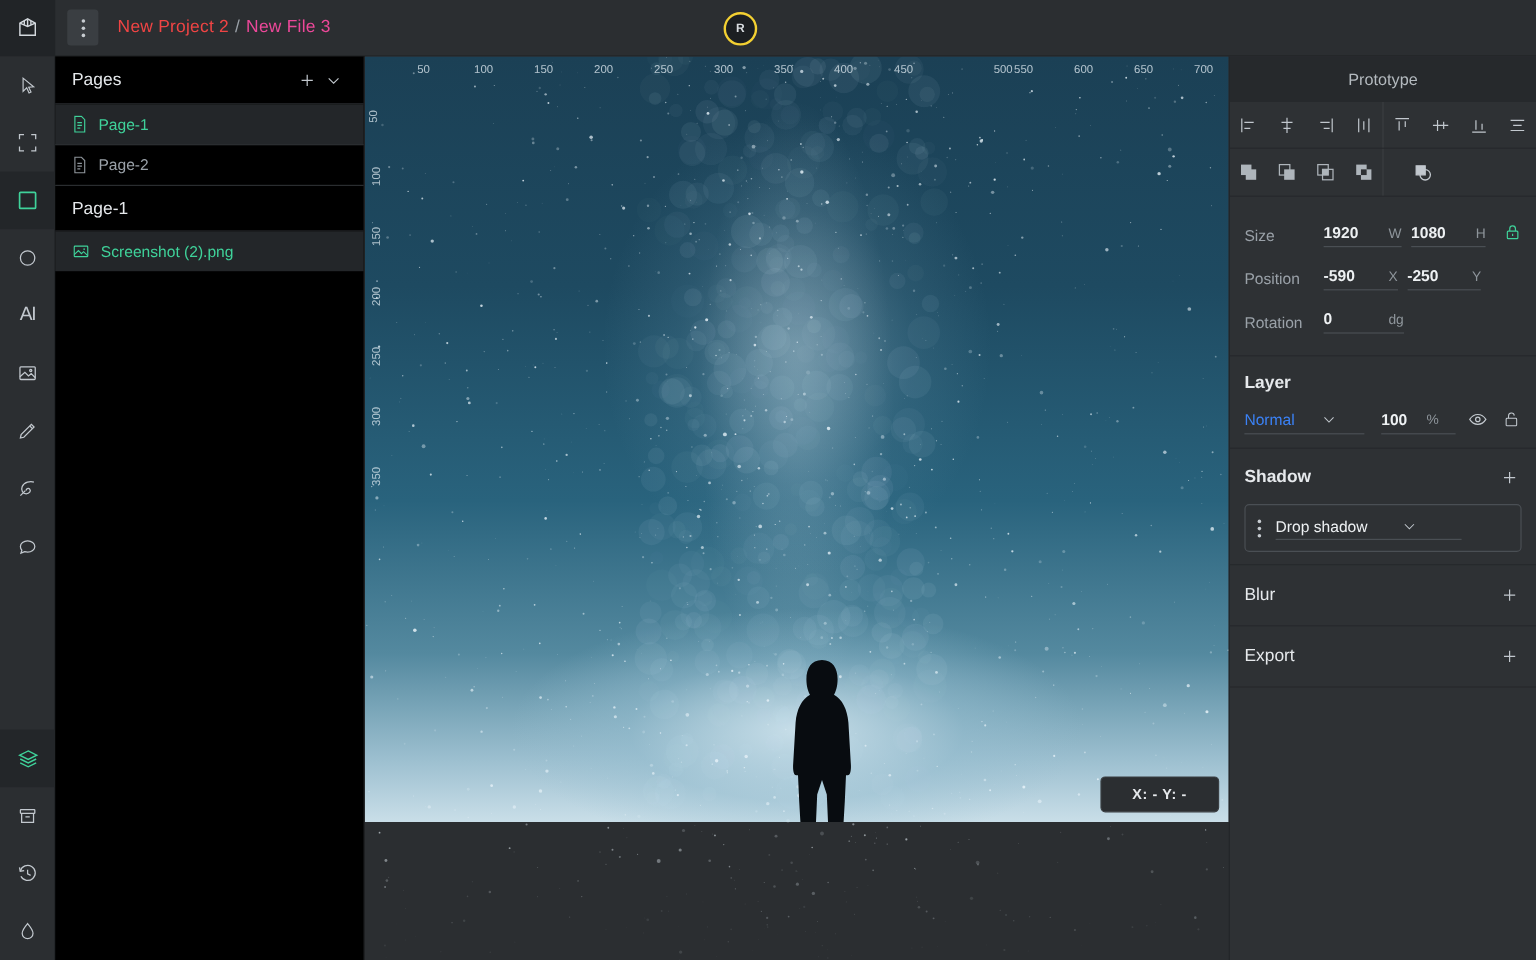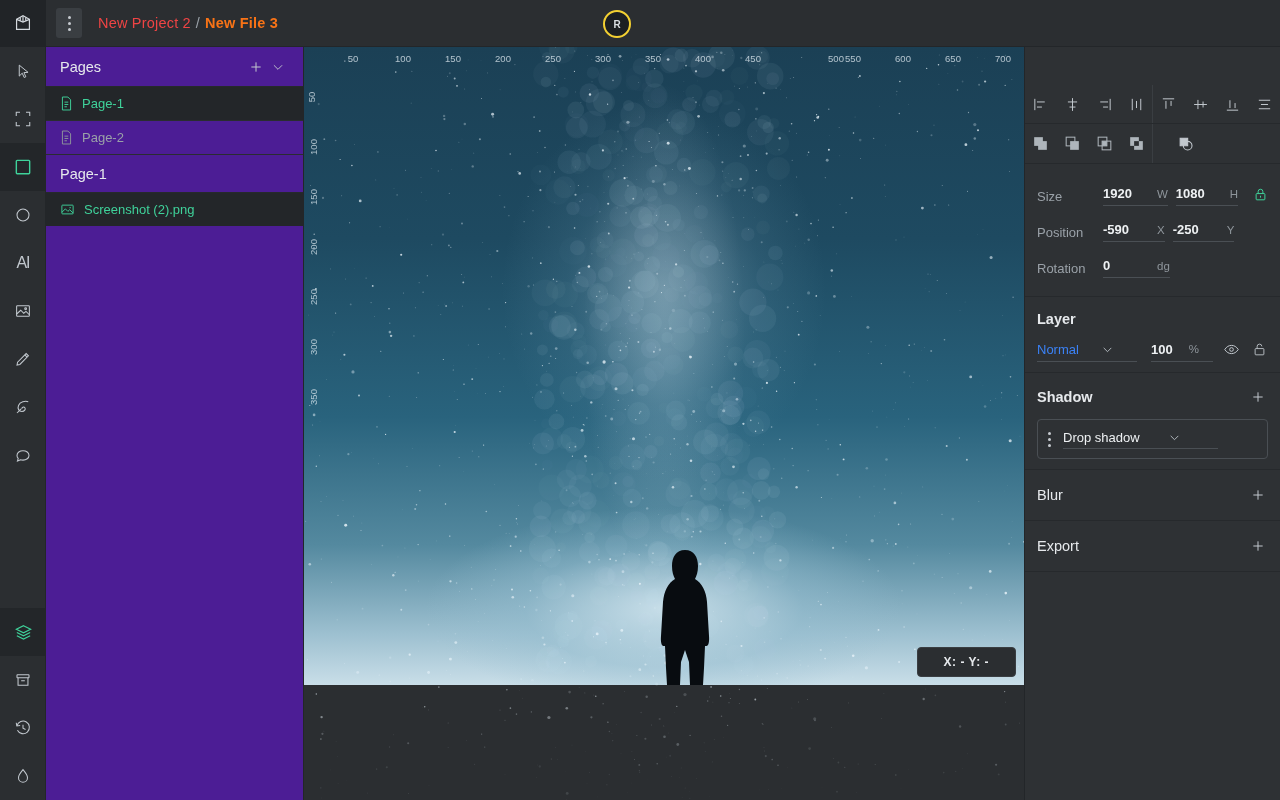--- a/index.html
+++ b/index.html
@@ -28,21 +28,21 @@
     display: flex; flex-direction: column; align-items: center; justify-content: center; gap: 3px;
     cursor: pointer;
   }
   .kebab-btn i { width: 3px; height: 3px; border-radius: 50%; background: #c7ccd1; display:block; }
   .breadcrumb {
     margin-left: 16px; font-size: 14.5px; color: #b9bfc5; letter-spacing: .2px;
     display: flex; align-items: center; gap: 5px; white-space: nowrap;
   }
   .breadcrumb .proj { color: #ef4444; cursor: pointer; }
   .breadcrumb .sep { color: #9aa1a8; }
-  .breadcrumb .file { color: #f97316; font-weight: bold; cursor: pointer; }
+  .breadcrumb .file { color: #ec4899; font-weight: normal; cursor: pointer; }
 
   .avatar-wrap {
     position: absolute; left: 603px; top: 10px;
     width: 28px; height: 28px; border-radius: 50%;
     border: 2px solid #f3d032; background: #1c1f22;
     display: flex; align-items: center; justify-content: center;
     cursor: pointer;
   }
   .avatar-wrap span { font-size: 10px; color: #d9dde1; font-weight: bold; }
 
@@ -66,21 +66,21 @@
     width: 46px; height: 48px; display: flex; align-items: center; justify-content: center;
     cursor: pointer;
   }
   .tool.active { background: #232629; }
   .tool.ai-text { font-size: 16px; color: #c2c8ce; letter-spacing: -1px; }
   #rail .bottom-tools { position: absolute; bottom: 0; left: 0; width: 46px; }
 
   
   #pages-panel {
     position: absolute; top: 47px; left: 46px; width: 258px; height: 753px;
-    background: #4c1d95; border-right: 1px solid #232629;
+    background: #000000; border-right: 1px solid #232629;
   }
   .pages-header {
     height: 40px; display: flex; align-items: center; padding: 0 14px;
     border-bottom: 1px solid #26292c;
   }
   .pages-title { font-size: 14.5px; color: #e6e9ec; flex: 1; }
   .hdr-icon { width: 22px; height: 22px; display:flex; align-items:center; justify-content:center; cursor: pointer; }
 
   .page-row {
     height: 34px; display: flex; align-items: center; gap: 9px; padding: 0 14px;
@@ -1998,20 +1998,21 @@
           <span class="rt-v" style="top: 278px;">300</span>
           <span class="rt-v" style="top: 328px;">350</span>
         </div>
 
       <div class="coord-badge">X: -  Y: -</div>
     </div>
   </div>
 
   <div id="right-panel">
     <div class="tabs">
+      <div class="tab">Prototype</div>
     </div>
 
     <div class="align-row">
       <div class="align-grp g1">
         <span class="ai-btn">
             <svg width="17" height="17" viewBox="0 0 24 24" fill="none" stroke="#c2c8ce" stroke-width="1.4">
               <path d="M4 4 L4 20"></path>
               <path d="M7 8.4 L18 8.4"></path>
               <path d="M7 15.6 L14 15.6"></path>
             </svg>

